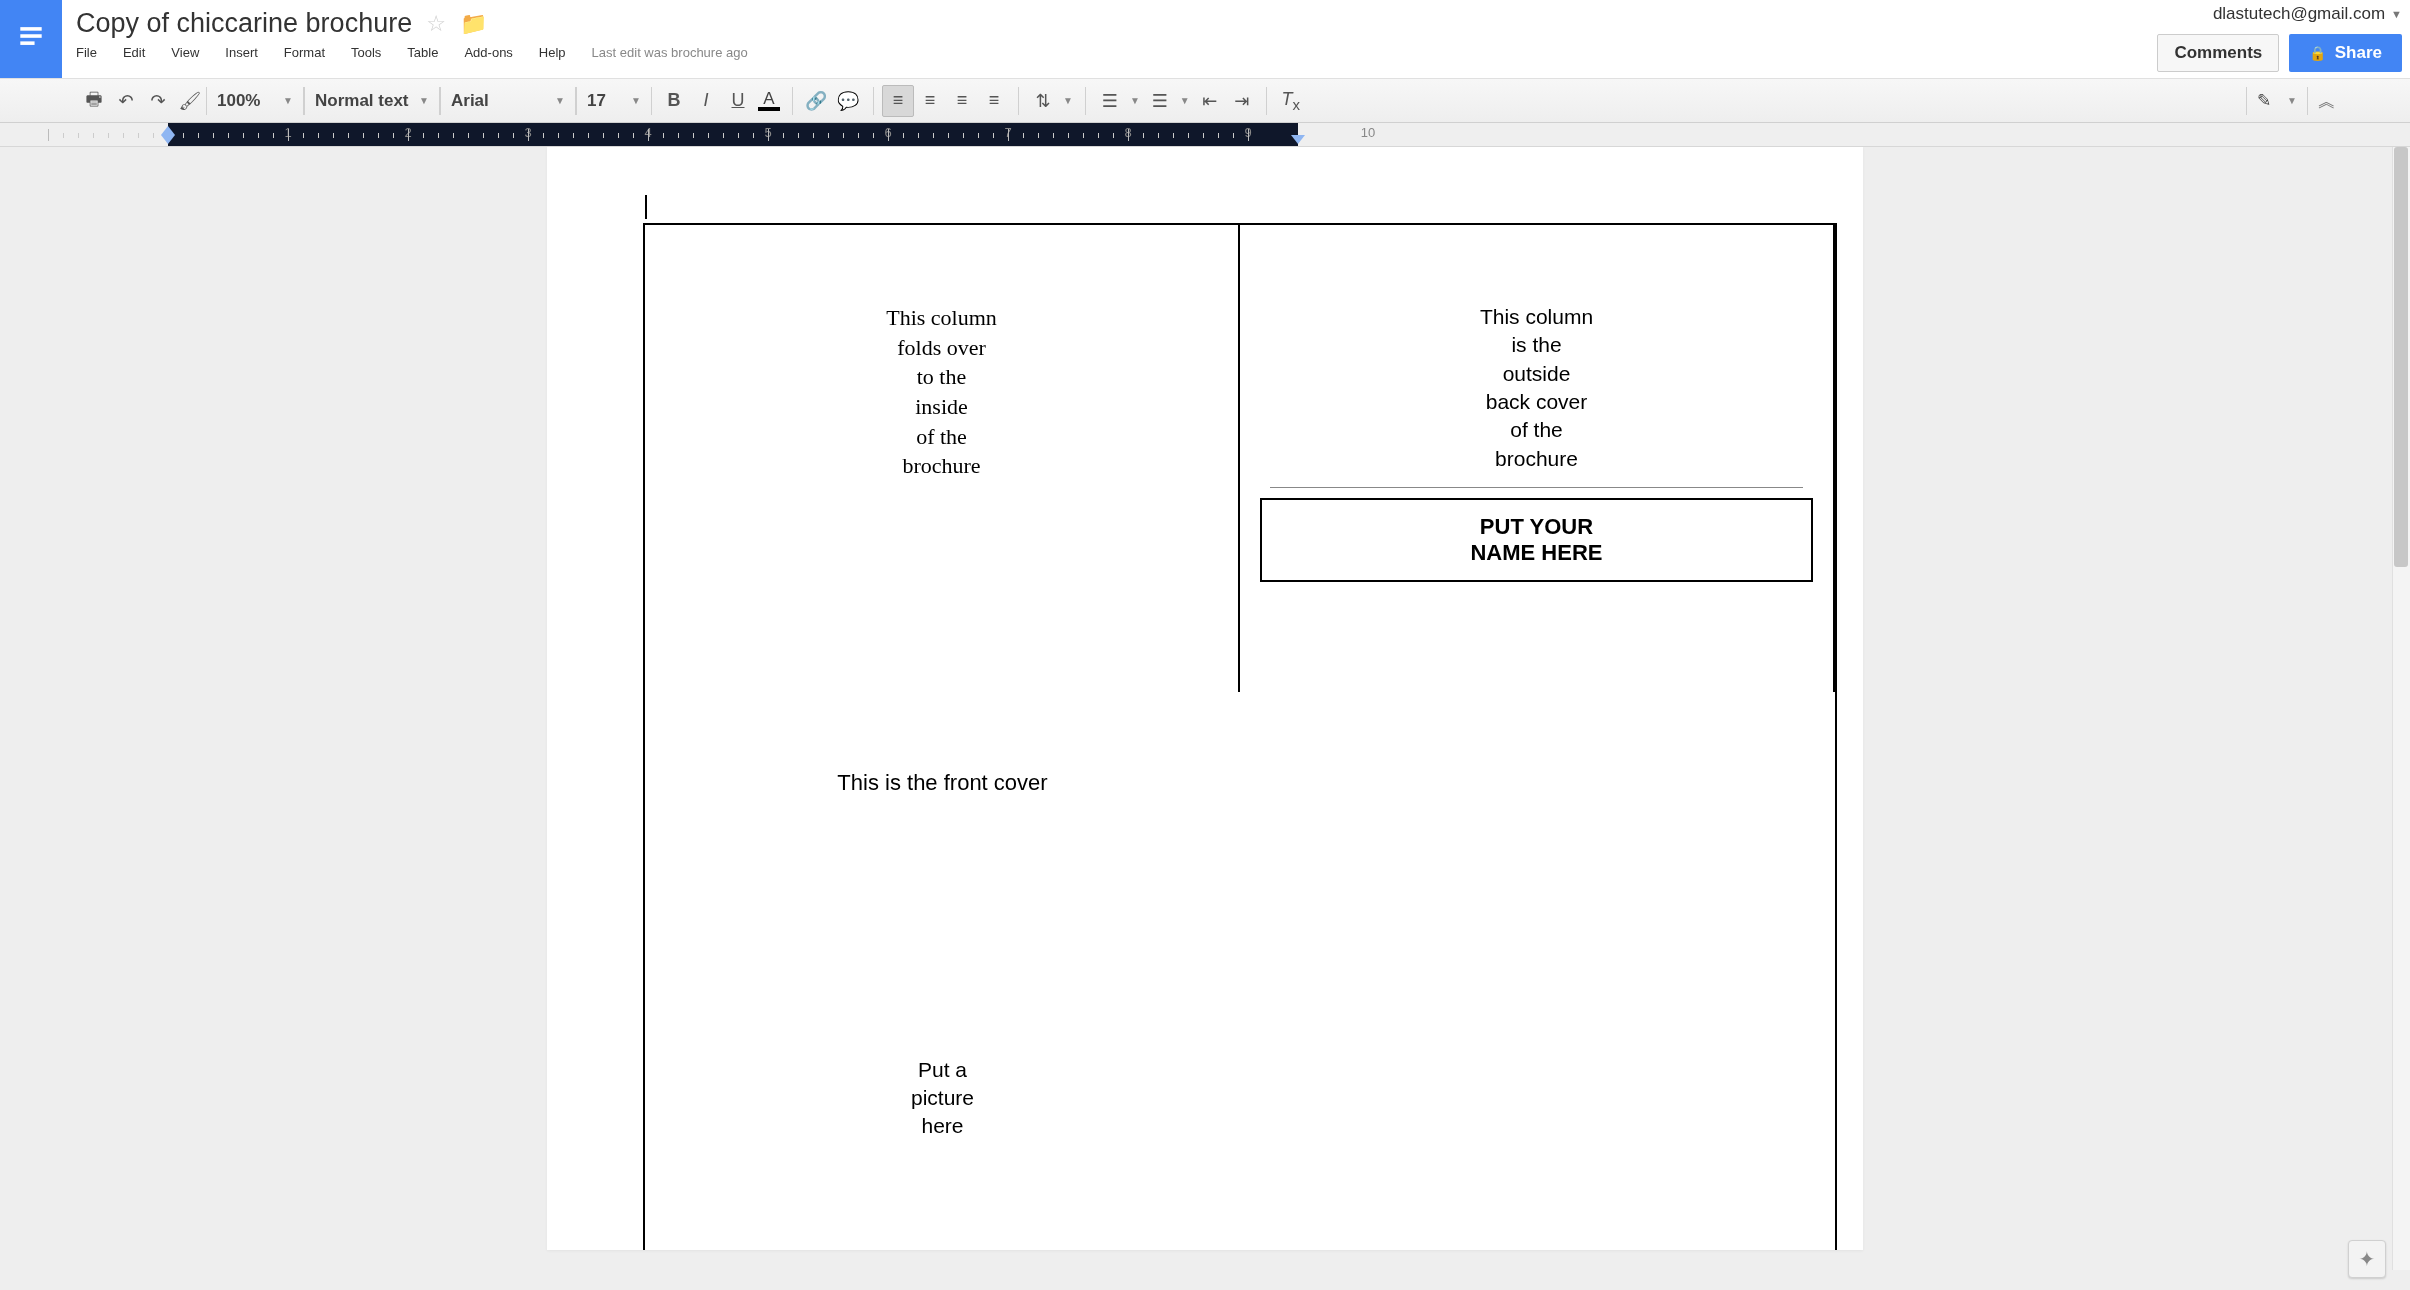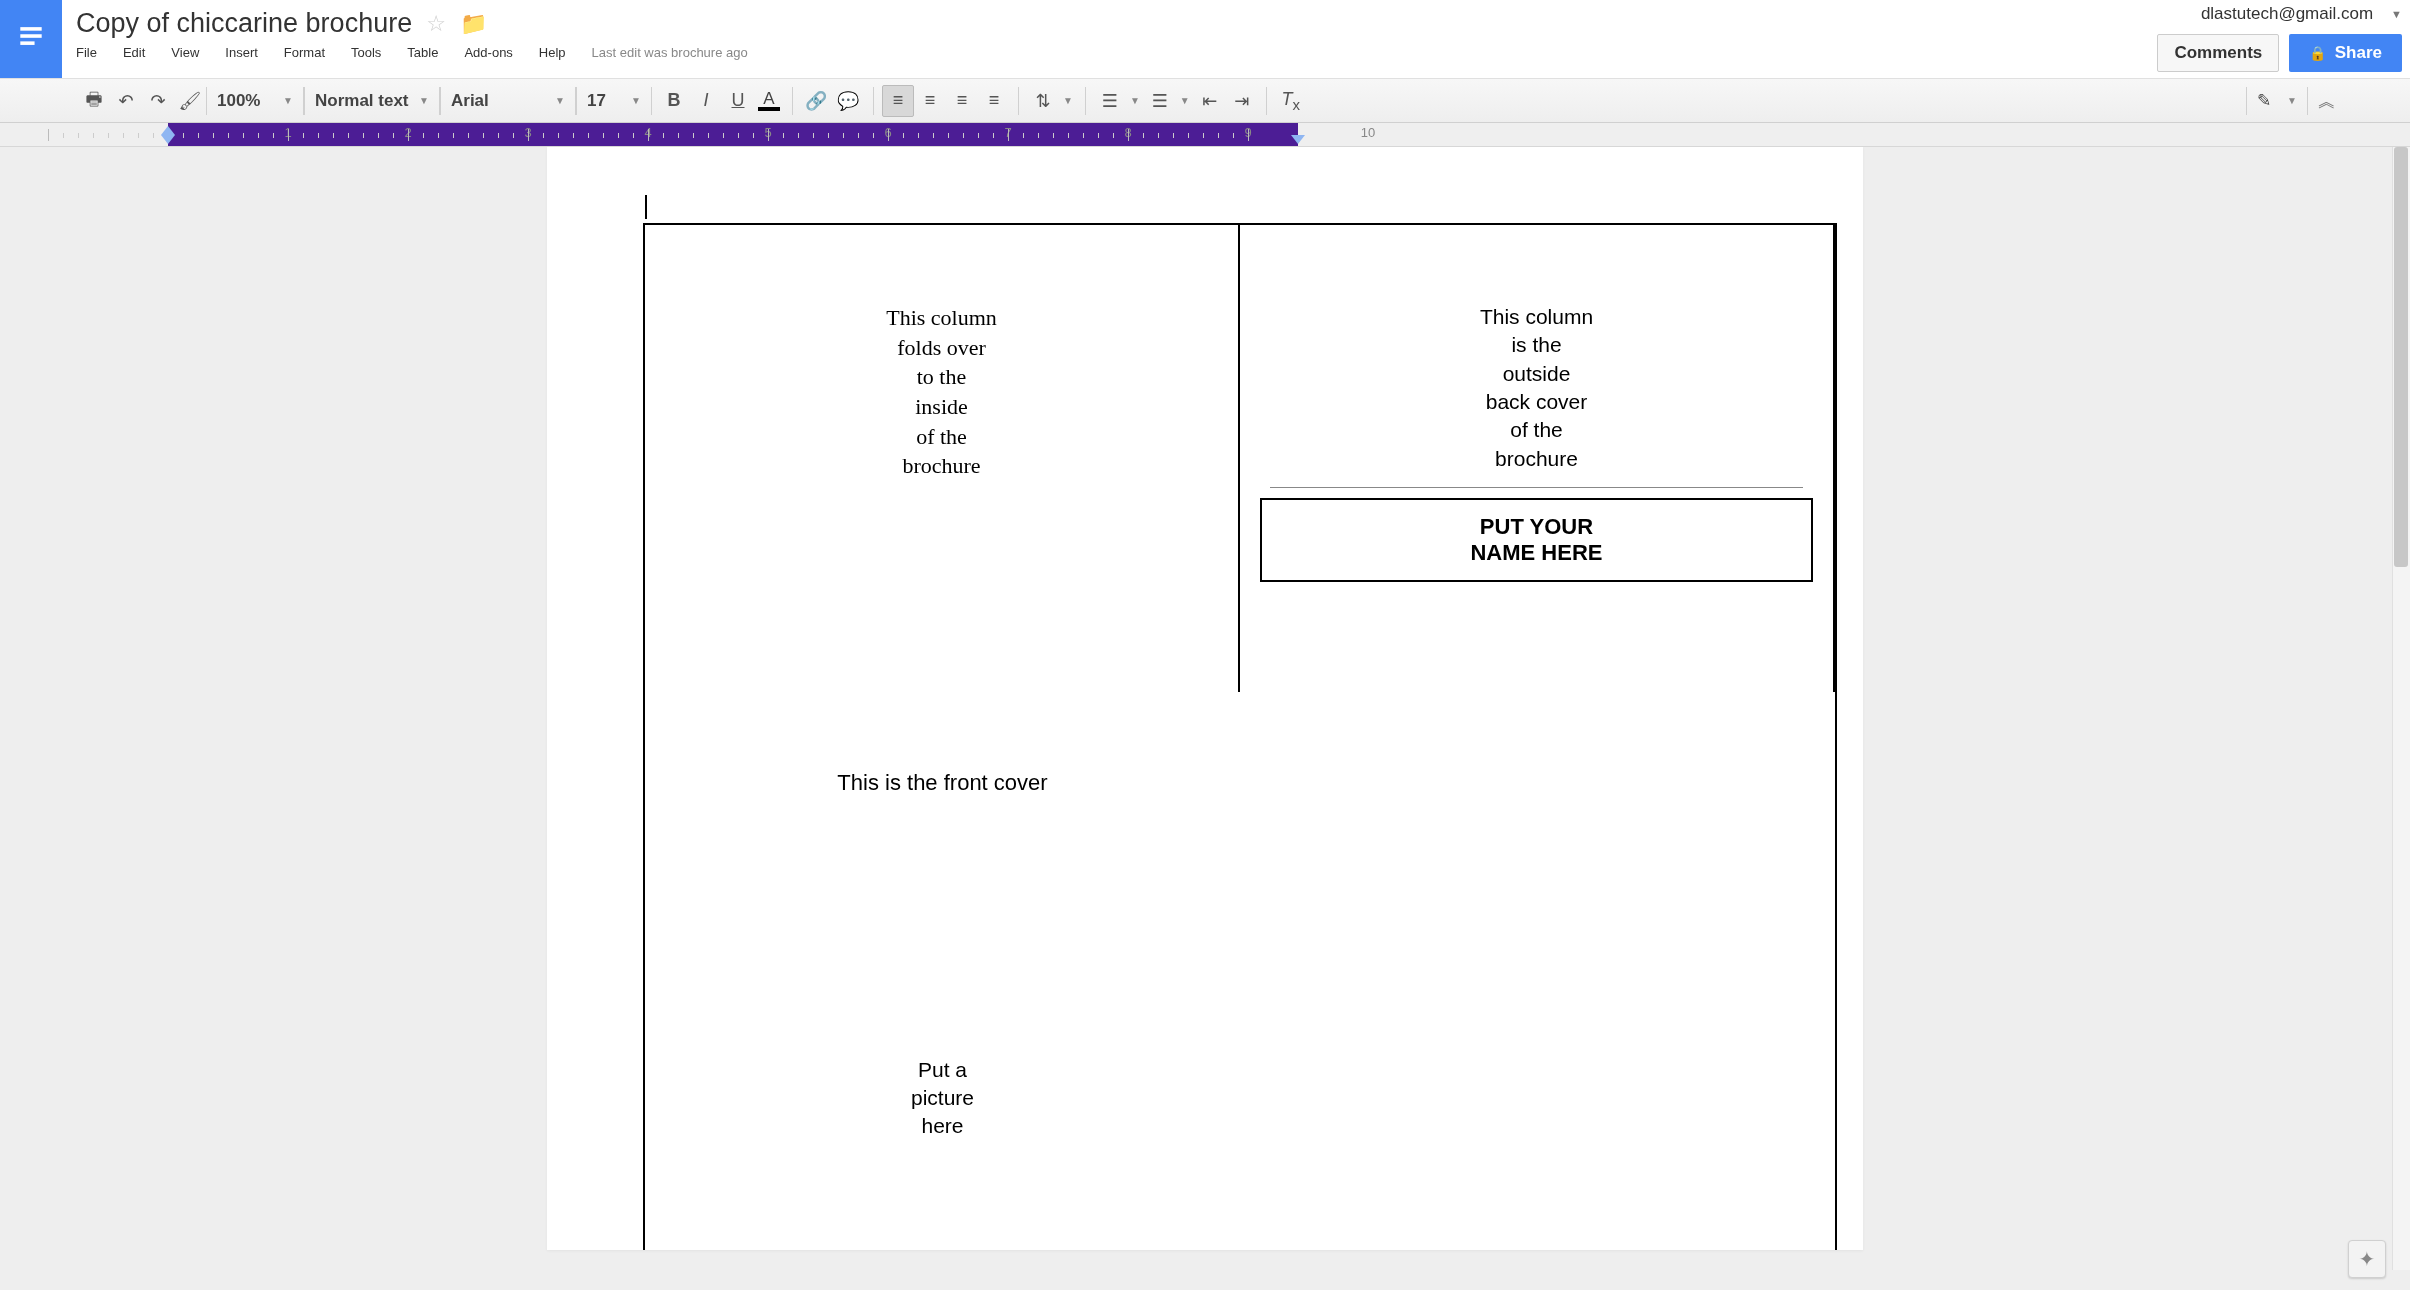--- a/index.html
+++ b/index.html
@@ -31,21 +31,21 @@
     font-size: 27px;
     color: #333;
     outline: none;
   }
   .star-icon { color: #cfcfcf; font-size: 22px; cursor: pointer; }
   .folder-icon { color: #bdbdbd; font-size: 22px; cursor: pointer; }
   .menu-row { display: flex; align-items: center; gap: 26px; margin-top: 6px; font-size: 13px; color: #333; }
   .menu-row span { cursor: pointer; }
   .menu-row .last-edit { color: #888; }
   .right-header { display: flex; flex-direction: column; align-items: flex-end; padding-top: 4px; }
-  .account-row { font-size: 17px; color: #333; display: flex; align-items: center; gap: 18px; }
+  .account-row { font-size: 17px; color: #333; display: flex; align-items: center; gap: 6px; }
   .account-row .caret { font-size: 11px; color: #777; }
   .header-buttons { display: flex; gap: 10px; margin-top: 10px; }
   .btn-comments {
     background: #f7f7f7;
     border: 1px solid #ccc;
     border-radius: 2px;
     padding: 8px 16px;
     font-size: 17px;
     font-weight: bold;
     color: #333;
@@ -104,21 +104,21 @@
   }
   .text-color .A { font-size: 17px; color: #444; line-height: 1; }
   .text-color .bar { width: 22px; height: 4px; background: #000; }
   .align-active { background: #d8d8d8; border: 1px solid #bbb; border-radius: 2px; }
   .split-caret { font-size: 10px; color: #888; padding: 0 4px; cursor: pointer; }
   .chev-collapse { margin-left: 10px; cursor: pointer; color: #777; font-size: 18px; }
 
   
   .ruler-wrap {
     height: 24px; position: relative;
-    background: #4c1d95; border-bottom: 1px solid #d7d7d7;
+    background: #0f172a; border-bottom: 1px solid #d7d7d7;
     overflow: hidden;
   }
   .ruler-gray { position: absolute; top: 0; bottom: 0; background: #efefef; }
   .ruler-gray.left  { left: 0; width: 168px; }
   .ruler-gray.right { right: 0; left: 1298px; }
   .ruler-ticks { position: absolute; left: 0; right: 0; top: 0; bottom: 0; }
   .ruler-num { position: absolute; top: 2px; font-size: 13px; color: #888; transform: translateX(-50%); }
   .tick-major { position: absolute; top: 6px; width: 1px; height: 12px; background: #bbb; }
   .tick-minor { position: absolute; top: 10px; width: 1px; height: 5px; background: #ccc; }
   .indent-marker {

